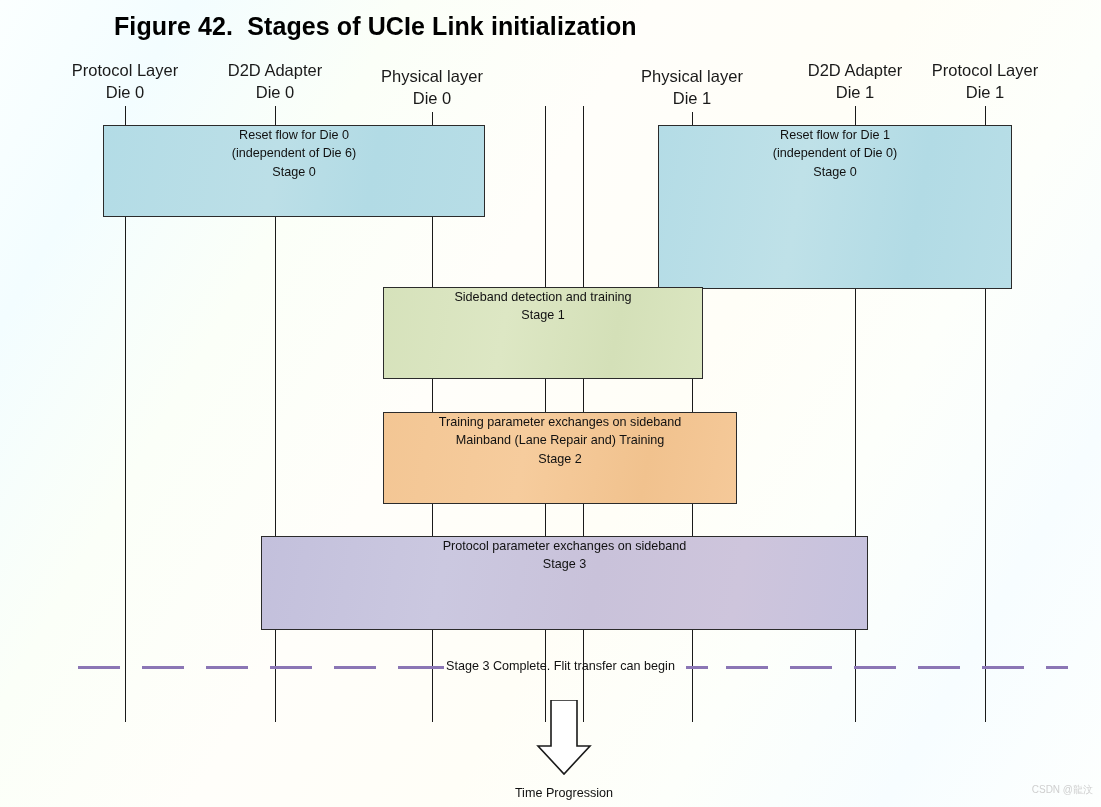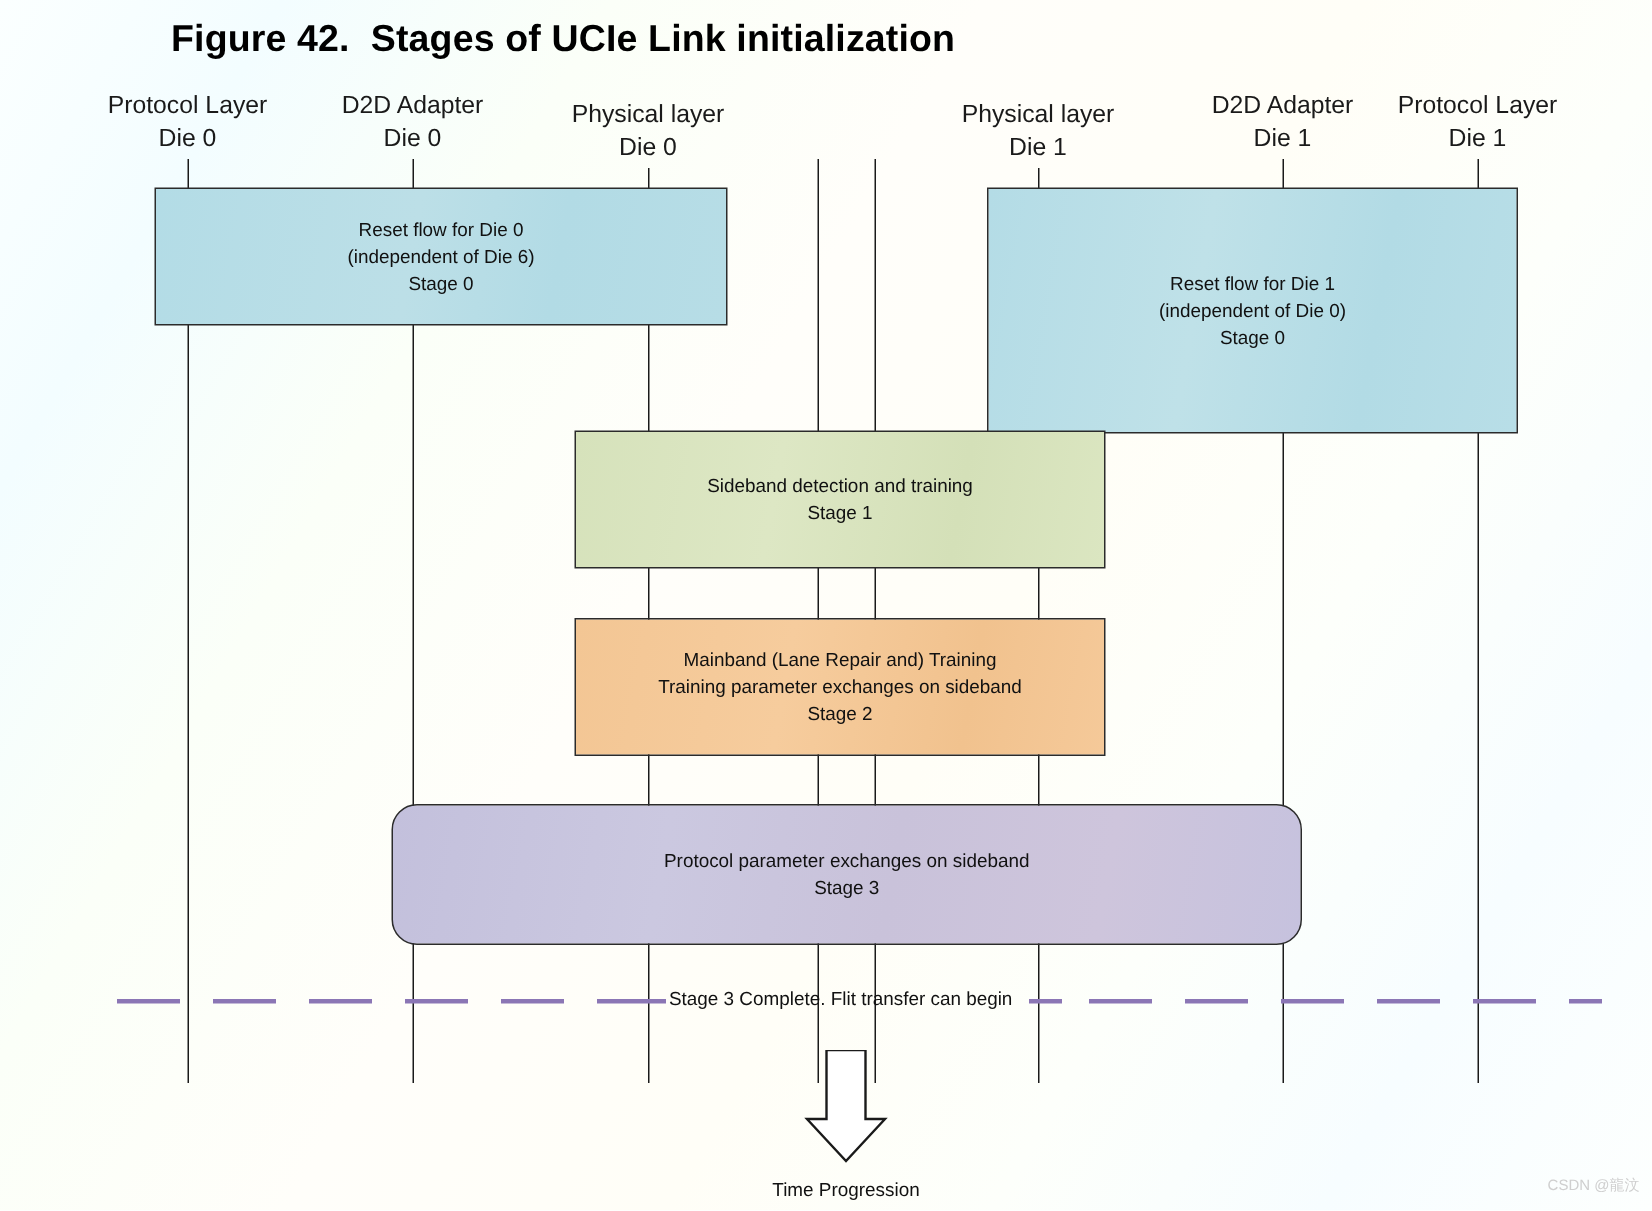--- a/index.html
+++ b/index.html
@@ -53,21 +53,20 @@
     width: 0;
     border-left: 1.6px solid #1a1a1a;
   }
 
   
   .stage-box {
     position: absolute;
     border: 1.6px solid #2b2b2b;
     box-sizing: border-box;
     display: flex;
-    align-items: center;
     justify-content: center;
     text-align: center;
     font-size: 12.6px;
     color: #111111;
     line-height: 1.45;
   }
   .stage-box .lines { display: block; }
   .stage-box .ln { display: block; white-space: nowrap; }
 
   .box-blue0 {
@@ -173,34 +172,34 @@
           <span class="ln">Stage 0</span>
         </span>
       </div>
       <div class="stage-box box-blue1" style="left: 658px; top: 125px; width: 354px; height: 164px;">
         <span class="lines">
           <span class="ln">Reset flow for Die 1</span>
           <span class="ln">(independent of Die 0)</span>
           <span class="ln">Stage 0</span>
         </span>
       </div>
-      <div class="stage-box box-green" style="left: 383px; top: 287px; width: 354px; height: 92px;">
+      <div class="stage-box box-green" style="left: 383px; top: 287px; width: 320px; height: 92px;">
         <span class="lines">
           <span class="ln">Sideband detection and training</span>
           <span class="ln">Stage 1</span>
         </span>
       </div>
       <div class="stage-box box-orange" style="left: 383px; top: 412px; width: 354px; height: 92px;">
         <span class="lines">
+          <span class="ln">Training parameter exchanges on sideband</span>
           <span class="ln">Mainband (Lane Repair and) Training</span>
-          <span class="ln">Training parameter exchanges on sideband</span>
           <span class="ln">Stage 2</span>
         </span>
       </div>
-      <div class="stage-box box-purple" style="left: 261px; top: 536px; width: 607px; height: 94px; border-radius: 17px;">
+      <div class="stage-box box-purple" style="left: 261px; top: 536px; width: 607px; height: 94px;">
         <span class="lines">
           <span class="ln">Protocol parameter exchanges on sideband</span>
           <span class="ln">Stage 3</span>
         </span>
       </div>
     </div>
 
   <div id="dash-layer">
       <div class="dash-seg" style="left: 78px; top: 666px; width: 42px; border-top-color: rgb(139, 118, 181);"></div>
       <div class="dash-seg" style="left: 142px; top: 666px; width: 42px; border-top-color: rgb(139, 118, 181);"></div>

